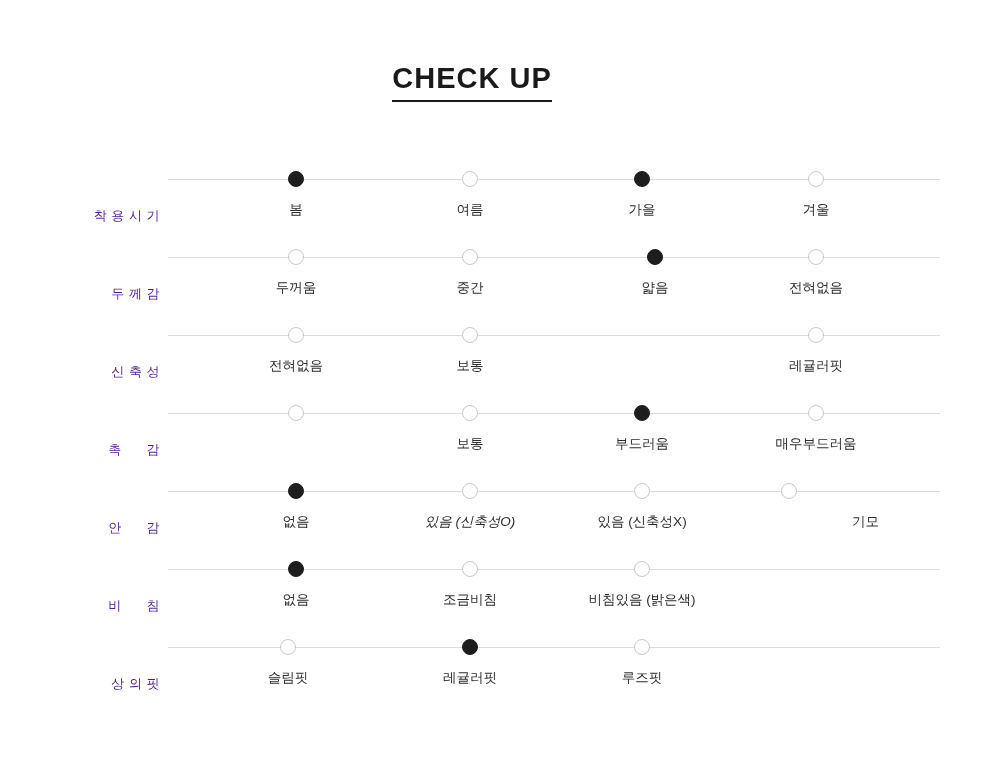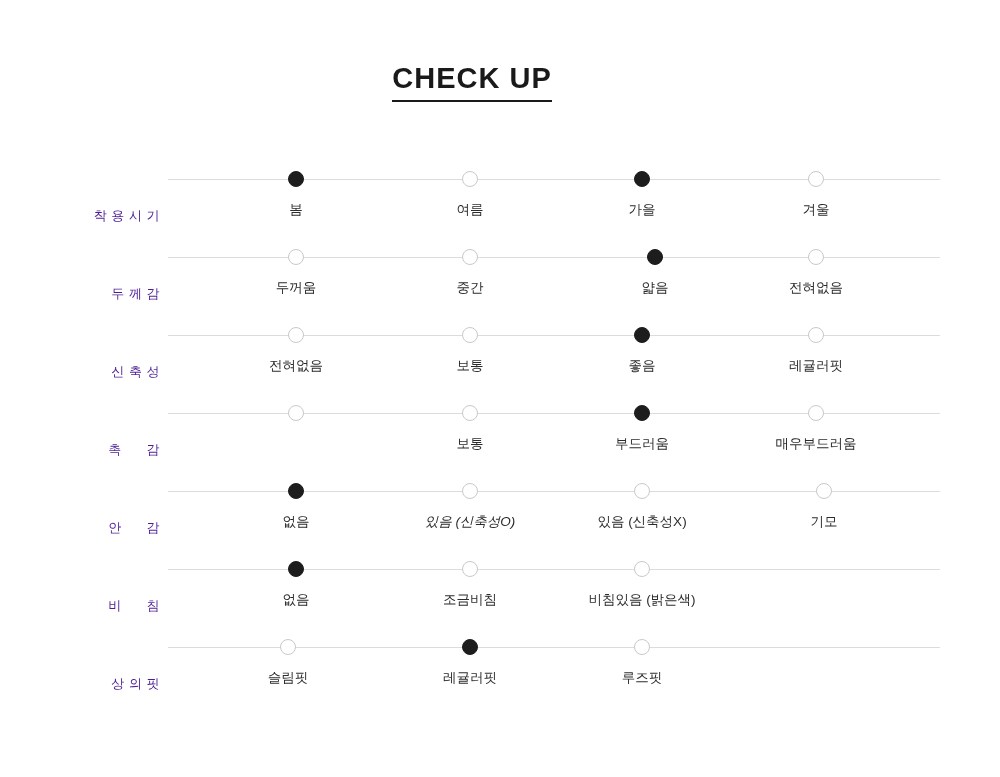--- a/index.html
+++ b/index.html
@@ -169,24 +169,20 @@
         <div class="axis"></div>
         <div class="options">
           <div class="option" style="left: 128px; text-align: center;">
             <div class="dot"></div>
             <div class="option-label">전혀없음</div>
           </div>
           <div class="option" style="left: 302px;">
             <div class="dot"></div>
             <div class="option-label">보통</div>
           </div>
-          <div class="option" style="left: 474px;">
-            <div class="dot filled"></div>
-            <div class="option-label">좋음</div>
-          </div>
           <div class="option" style="left: 648px;">
             <div class="dot"></div>
             <div class="option-label">레귤러핏</div>
           </div>
         </div>
       </div>
       <div class="row">
         <div class="row-label">촉      감</div>
         <div class="axis"></div>
         <div class="options">
@@ -216,21 +212,21 @@
             <div class="option-label">없음</div>
           </div>
           <div class="option" style="left: 302px; font-style: italic;">
             <div class="dot"></div>
             <div class="option-label">있음 (신축성O)</div>
           </div>
           <div class="option" style="left: 474px;">
             <div class="dot"></div>
             <div class="option-label">있음 (신축성X)</div>
           </div>
-          <div class="option" style="left: 656px;">
+          <div class="option" style="left: 621px; text-align: right;">
             <div class="dot"></div>
             <div class="option-label">기모</div>
           </div>
         </div>
       </div>
       <div class="row">
         <div class="row-label">비      침</div>
         <div class="axis"></div>
         <div class="options">
           <div class="option" style="left: 128px;">

